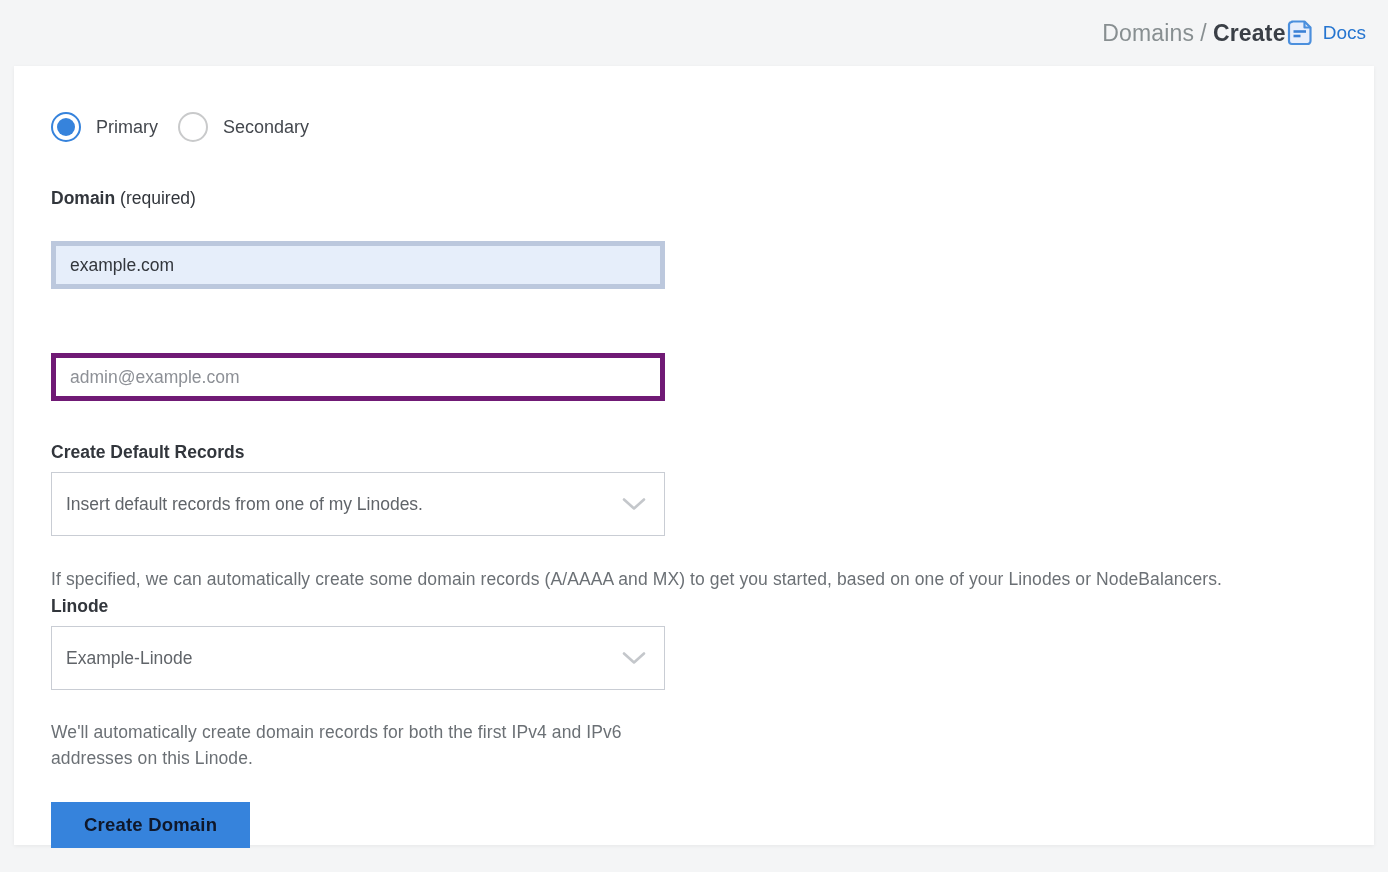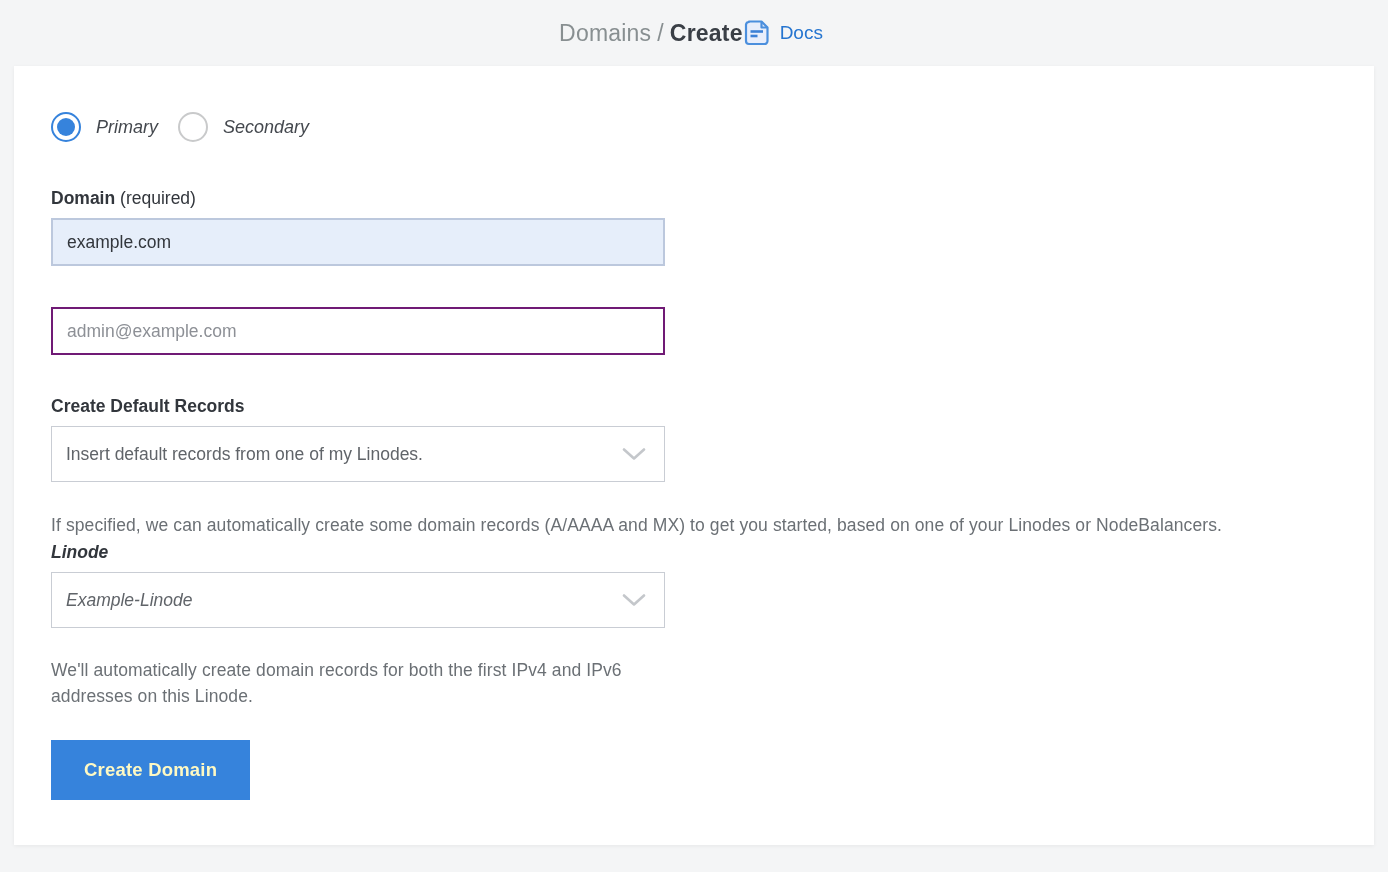--- a/index.html
+++ b/index.html
@@ -10,21 +10,21 @@
     color: #32363c;
     overflow: hidden;
   }
 
   
   .header {
     height: 66px;
     padding: 0 16px;
     display: flex;
     align-items: center;
-    justify-content: center;
+    justify-content: flex-end;
   }
   .breadcrumb {
     font-size: 23px;
     letter-spacing: 0.2px;
   }
   .crumb-link { color: #888f91; cursor: pointer; }
   .crumb-sep  { color: #888f91; margin: 0 6px; }
   .crumb-current { color: #3a3f46; font-weight: bold; }
 
   .docs-link {
@@ -47,21 +47,20 @@
     padding: 46px 37px 0 37px;
     box-shadow: 0 1px 4px rgba(0,0,0,0.06);
   }
 
   
   .radio-group {
     display: flex;
     align-items: center;
     gap: 20px;
     margin-bottom: 46px;
-    font-style: italic;
   }
   .radio-option {
     display: flex;
     align-items: center;
     gap: 15px;
     cursor: pointer;
   }
   .radio-circle {
     width: 30px; height: 30px;
     border-radius: 50%;
@@ -87,38 +86,39 @@
     font-size: 17.5px;
     color: #32363c;
     margin-bottom: 9px;
   }
   .field-label b { font-weight: bold; }
   .field-label .req { font-weight: normal; }
 
   .text-input {
     width: 614px;
     height: 48px;
-    border: 2px solid #701a75;
+    border: 5px solid #701a75;
     background: #fff;
     font-family: "Liberation Sans", sans-serif;
     font-size: 17.5px;
     color: #32363c;
     padding: 0 14px;
     outline: none;
     border-radius: 0;
+    margin-top: 23px;
   }
   .text-input::placeholder { color: #8d9096; opacity: 1; }
   .text-input.focused {
     background: #e6eefa;
     border-color: #bcc8dd;
   }
 
   .select {
     width: 614px;
-    height: 56px;
+    height: 64px;
     border: 1px solid #c9cdd4;
     background: #fff;
     display: flex;
     align-items: center;
     justify-content: space-between;
     padding: 0 18px 0 14px;
     cursor: pointer;
   }
   .select-value { font-size: 17.5px; color: #606469; }
   .select svg { display: block; }
@@ -126,33 +126,33 @@
   .help-text {
     font-size: 17.5px;
     color: #6b7075;
     line-height: 26px;
     letter-spacing: 0.1px;
   }
   .help-wide { max-width: 1260px; margin-bottom: 4px; }
   .help-narrow { max-width: 600px; margin-top: 29px; }
 
   .tight { margin-bottom: 0; }
-  .linode-field { margin-top: 0; font-style: italic; }
+  .linode-field { margin-top: 0; }
 
   
   .primary-button {
     margin-top: 31px;
     background: #3683dc;
-    color: #fef9c3;
+    color: #0f172a;
     border: none;
     font-family: "Liberation Sans", sans-serif;
     font-size: 18.5px;
     font-weight: bold;
     padding: 0 33px;
-    height: 60px;
+    height: 46px;
     cursor: pointer;
     letter-spacing: 0.2px;
   }
 </style>
 </head>
 <body>
 
 <div class="header">
   <div class="breadcrumb">
     <span class="crumb-link">Domains</span><span class="crumb-sep">/</span><span class="crumb-current">Create</span>

